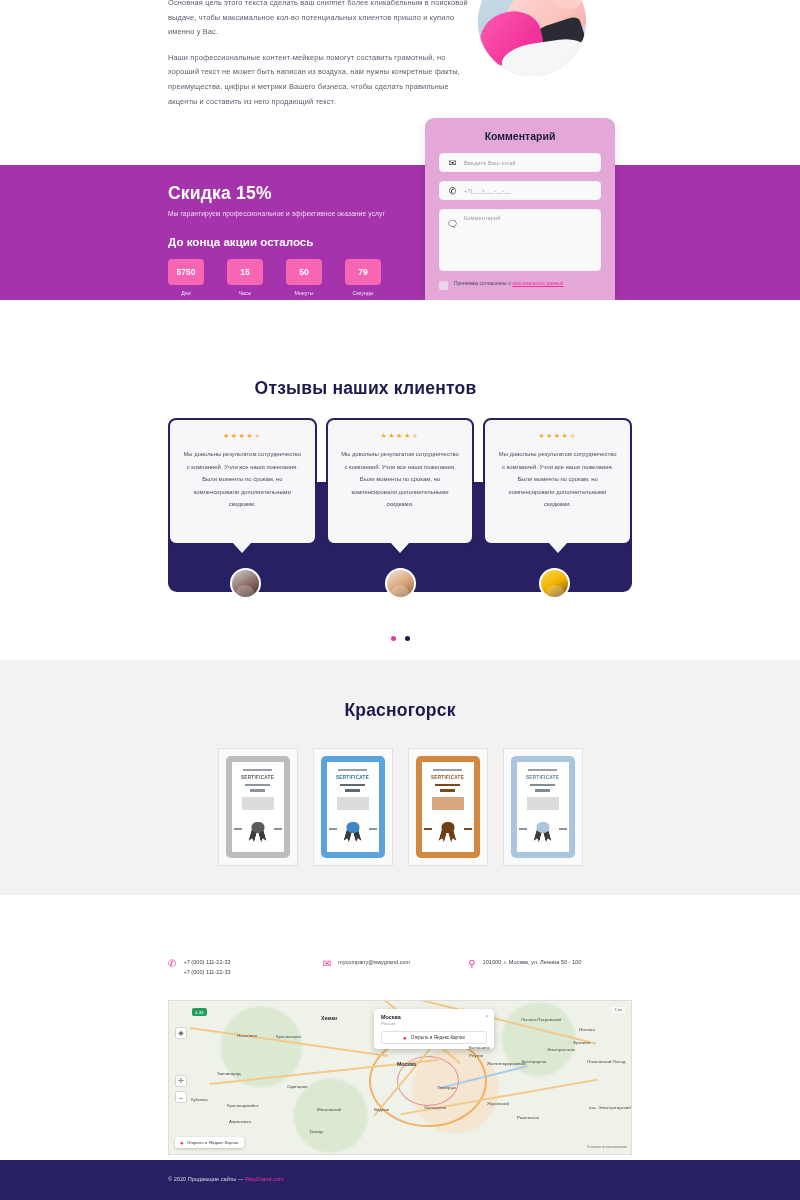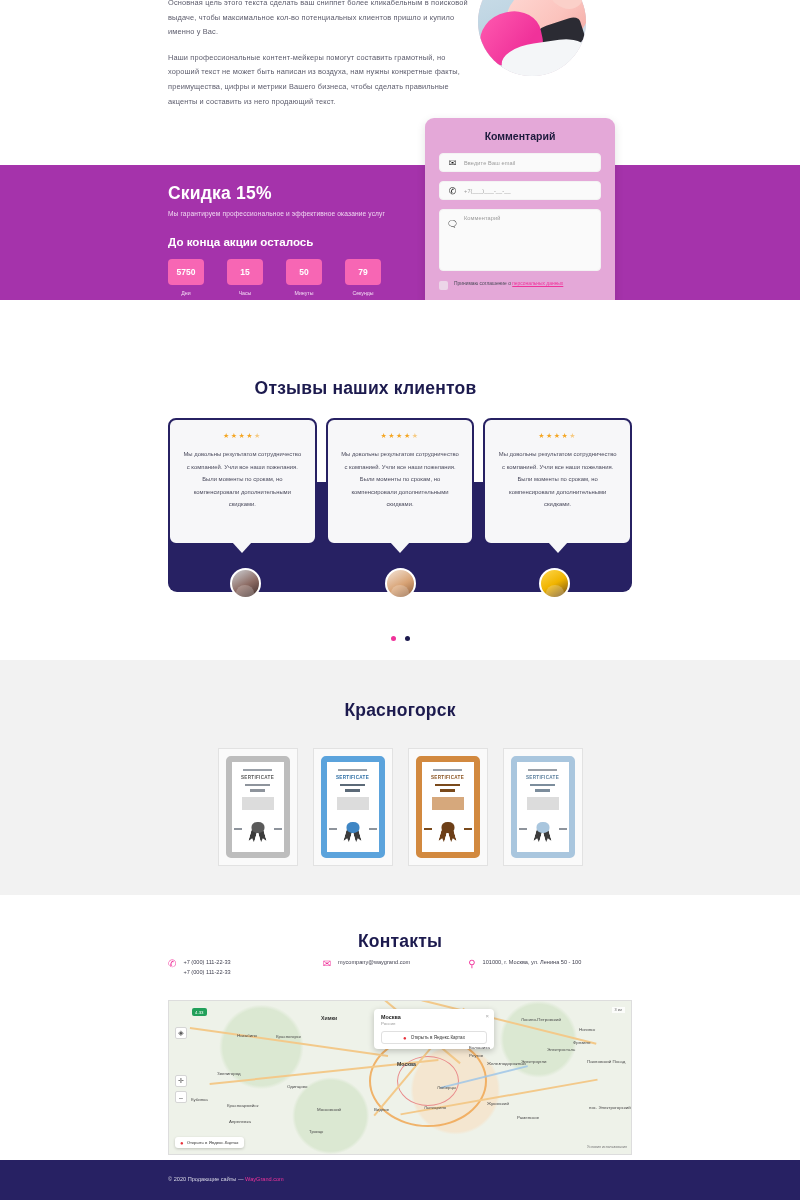--- a/index.html
+++ b/index.html
@@ -495,21 +495,20 @@
               <div class="rib-r"></div>
             <div class="side l"></div>
               <div class="side r"></div>
           </div>
         </div>
       </div>
     </div>
   </section>
 
   <section class="contacts">
-    <h2 class="sec-title">Контакты</h2>
 
     <div class="contact-row">
       <div class="ci phone">
         <span class="ci-icon">✆</span>
         <span class="ci-text">
           <span>+7 (000) 111-22-33</span><br>
           <span>+7 (000) 111-22-33</span>
         </span>
       </div>
       <div class="ci mail">

